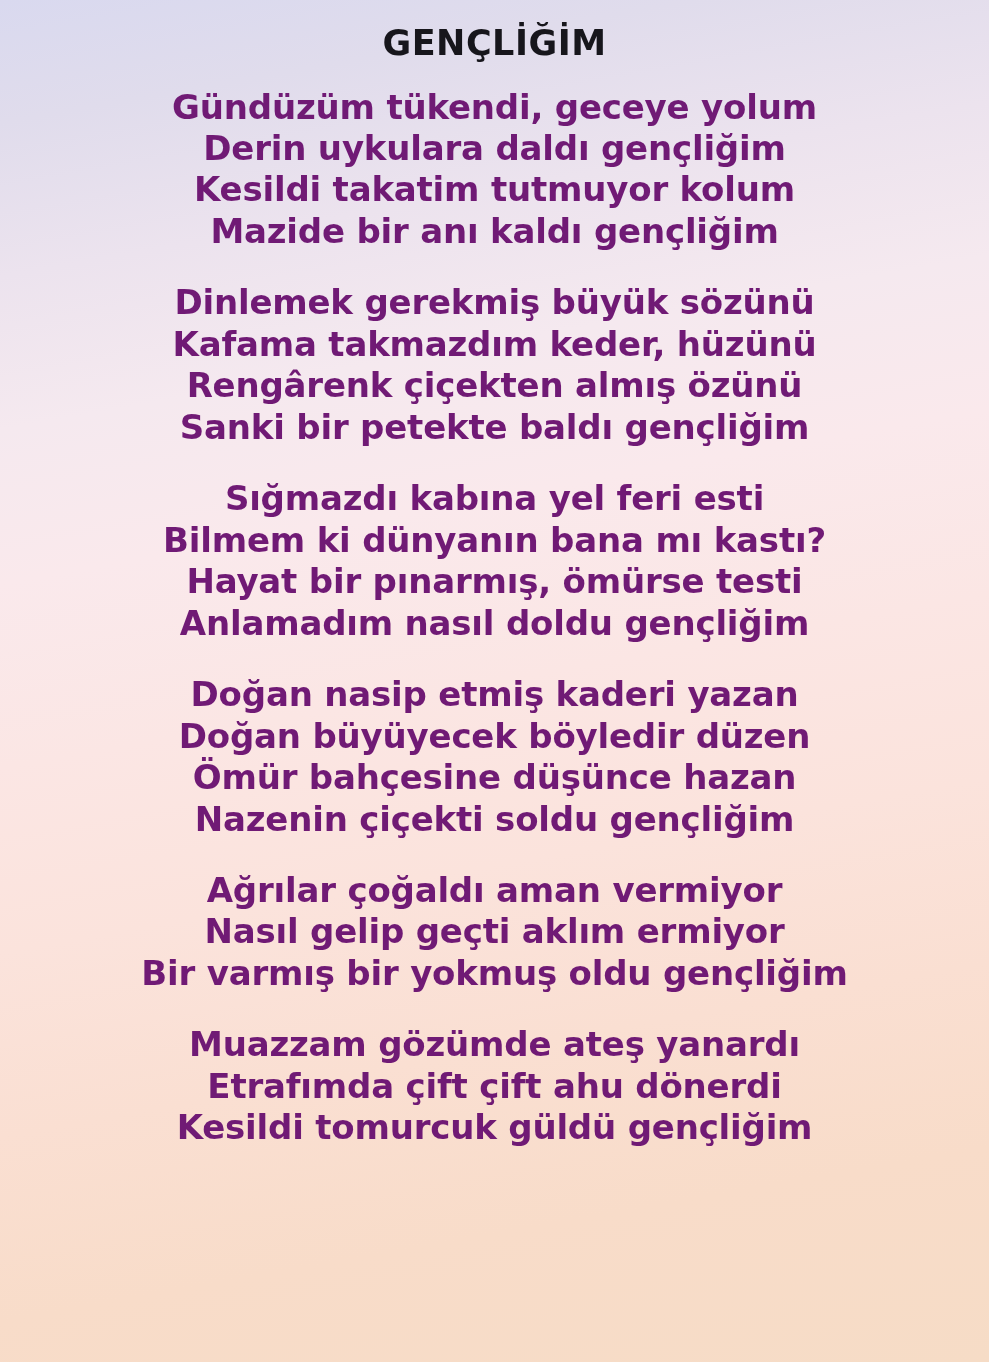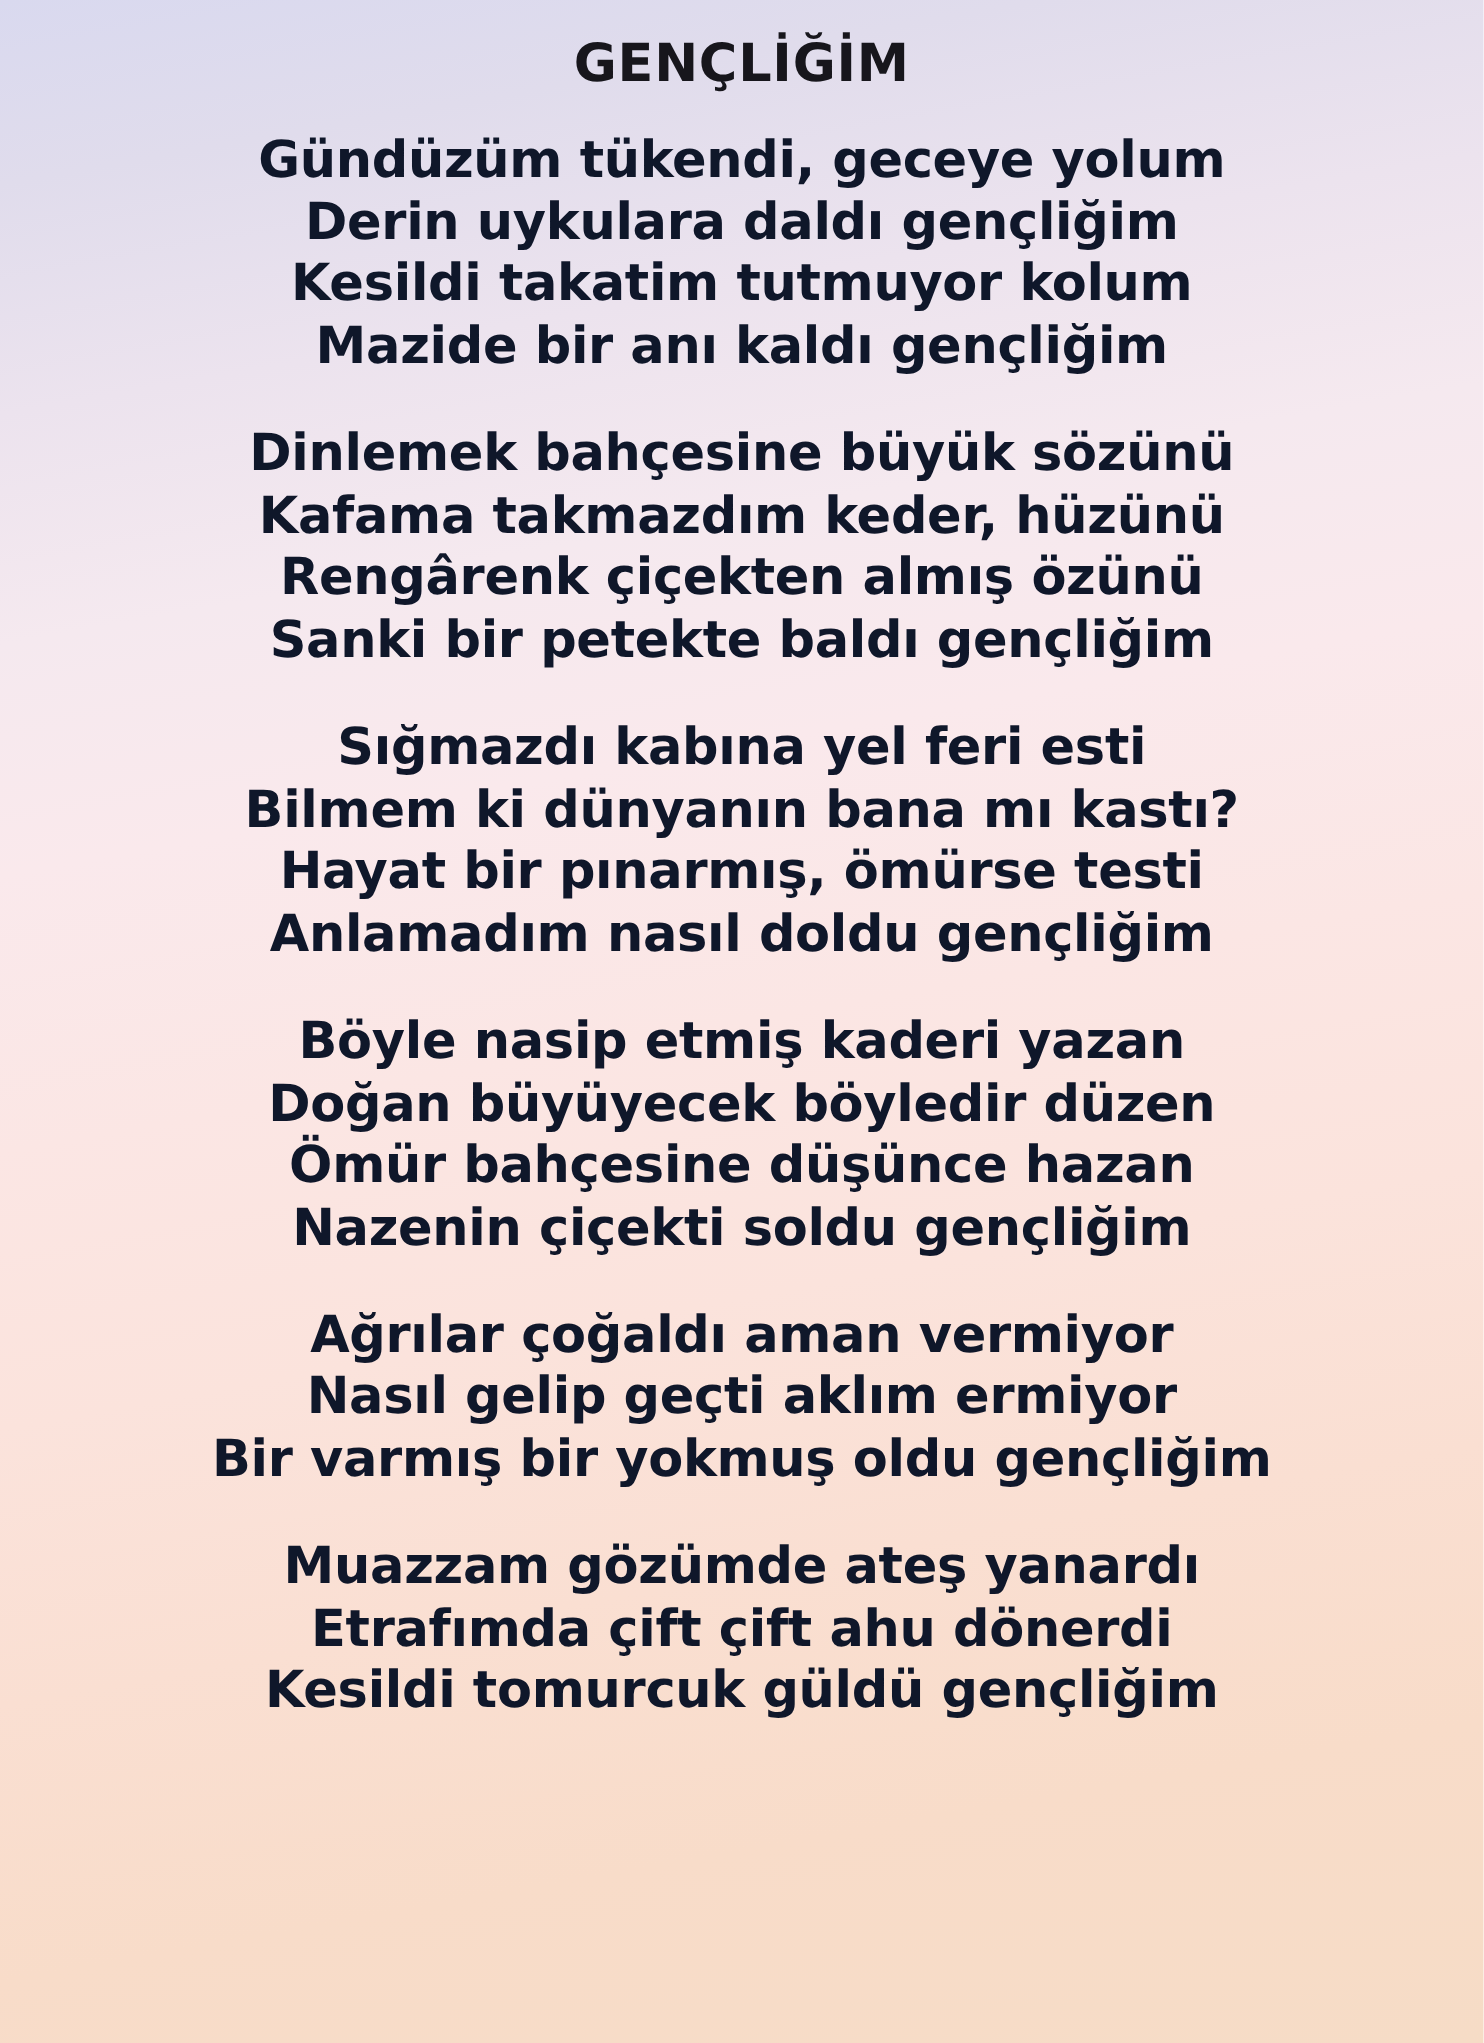--- a/index.html
+++ b/index.html
@@ -53,56 +53,56 @@
   }
   .stanza:last-child {
     margin-bottom: 8px;
   }
 
   .poem-line {
     font-family: "DejaVu Sans", sans-serif;
     font-weight: 700;
     font-size: 34px;
     line-height: 1.22;
-    color: #0f172a;
+    color: #701a75;
     text-align: center;
     white-space: nowrap;
     letter-spacing: -0.2px;
   }
 </style>
 </head>
 <body>
 
 <div id="poem-page">
 
   <div class="poem-title">GENÇLİĞİM</div>
 
   <div class="stanza">
     <div class="poem-line">Gündüzüm tükendi, geceye yolum</div>
     <div class="poem-line">Derin uykulara daldı gençliğim</div>
     <div class="poem-line">Kesildi takatim tutmuyor kolum</div>
     <div class="poem-line">Mazide bir anı kaldı gençliğim</div>
   </div>
 
   <div class="stanza">
-    <div class="poem-line">Dinlemek bahçesine büyük sözünü</div>
+    <div class="poem-line">Dinlemek gerekmiş büyük sözünü</div>
     <div class="poem-line">Kafama takmazdım keder, hüzünü</div>
     <div class="poem-line">Rengârenk çiçekten almış özünü</div>
     <div class="poem-line">Sanki bir petekte baldı gençliğim</div>
   </div>
 
   <div class="stanza">
     <div class="poem-line">Sığmazdı kabına yel feri esti</div>
     <div class="poem-line">Bilmem ki dünyanın bana mı kastı?</div>
     <div class="poem-line">Hayat bir pınarmış, ömürse testi</div>
     <div class="poem-line">Anlamadım nasıl doldu gençliğim</div>
   </div>
 
   <div class="stanza">
-    <div class="poem-line">Böyle nasip etmiş kaderi yazan</div>
+    <div class="poem-line">Doğan nasip etmiş kaderi yazan</div>
     <div class="poem-line">Doğan büyüyecek böyledir düzen</div>
     <div class="poem-line">Ömür bahçesine düşünce hazan</div>
     <div class="poem-line">Nazenin çiçekti soldu gençliğim</div>
   </div>
 
   <div class="stanza">
     <div class="poem-line">Ağrılar çoğaldı aman vermiyor</div>
     <div class="poem-line">Nasıl gelip geçti aklım ermiyor</div>
     <div class="poem-line">Bir varmış bir yokmuş oldu gençliğim</div>
   </div>

